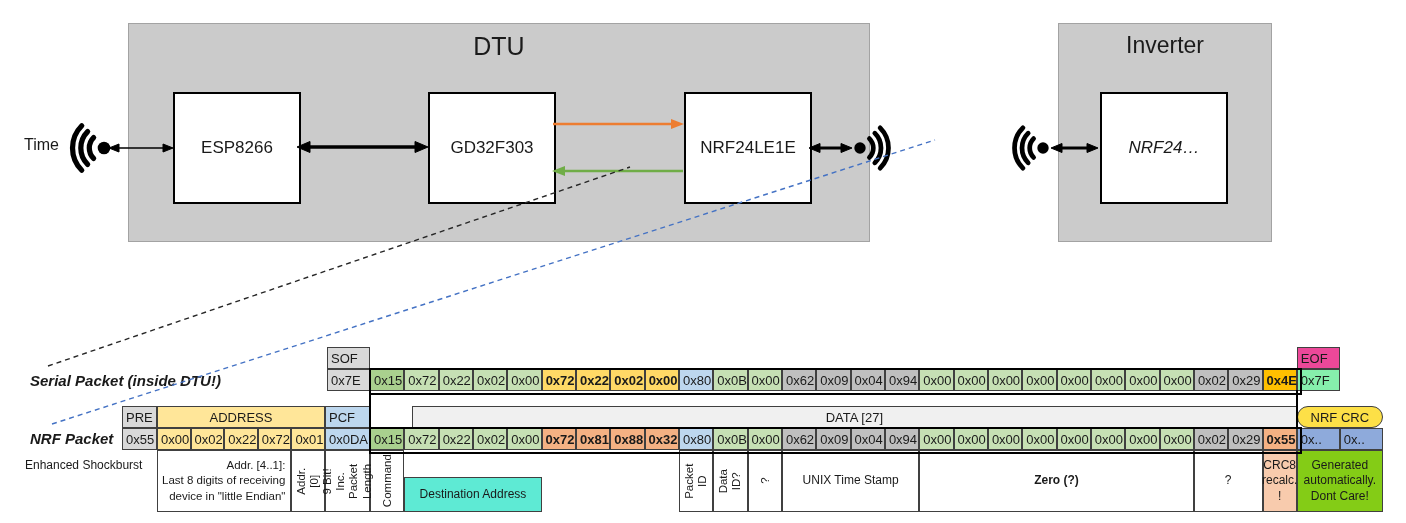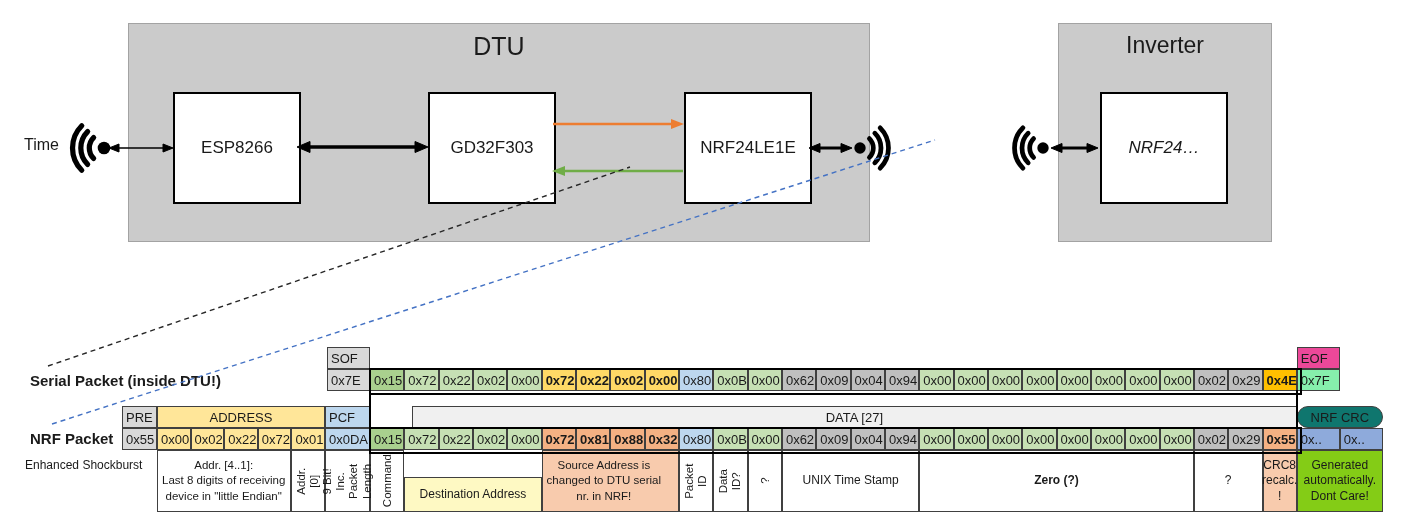--- a/index.html
+++ b/index.html
@@ -3,29 +3,29 @@
 <meta charset="utf-8">
 <style>
   html,body{margin:0;padding:0;background:#fff;}
   #canvas{position:relative;width:1406px;height:523px;background:#fff;overflow:hidden;
           font-family:"Liberation Sans",sans-serif;color:#1a1a1a;}
   .grayblock{position:absolute;background:#cbcbcb;border:1px solid #a3a3a3;}
   .blocktitle{position:absolute;width:100%;text-align:center;top:8px;font-size:25px;color:#1a1a1a;}
   .chip{position:absolute;background:#fff;border:2px solid #000;display:flex;align-items:center;
         justify-content:center;font-size:17px;color:#1a1a1a;}
   .wifi-text{position:absolute;left:24px;top:136px;font-size:16px;}
-  .pktlabel{position:absolute;font-size:15px;font-weight:bold;}
+  .pktlabel{position:absolute;font-size:15px;font-weight:bold;font-style:italic;}
   .sublabel{position:absolute;font-size:12px;}
   .grid{position:absolute;display:grid;}
   .cell{border:1px solid #404040;font-size:13px;display:flex;align-items:center;
         justify-content:center;overflow:visible;box-sizing:border-box;background:#fff;}
   .cell.left{justify-content:flex-start;padding-left:3px;}
   .cell.b{font-weight:bold;}
   .cell.ann{font-size:12px;text-align:center;white-space:pre-line;line-height:1.3;padding:1px 2px;}
-  .cell.ann.left{font-size:11.5px;text-align:center;line-height:1.35;padding-left:4px;}
+  .cell.ann.left{font-size:11.5px;text-align:right;line-height:1.35;padding-left:4px;}
   .cell.rot > span{transform:rotate(-90deg);white-space:pre-line;font-size:11.5px;line-height:1.15;
         text-align:center;width:58px;display:block;}
   .thickbox{position:absolute;border:2px solid #000;pointer-events:none;}
   .vconn{position:absolute;width:2px;background:#000;pointer-events:none;}
   svg.overlay{position:absolute;left:0;top:0;pointer-events:none;}
 </style>
 </head>
 <body>
 
 <div id="canvas">
@@ -89,21 +89,21 @@
       <div class="cell left" style="background: rgb(191, 191, 191); grid-area: 2 / 27;">0x29</div>
       <div class="cell left b" style="background: rgb(255, 192, 0); grid-area: 2 / 28;">0x4E</div>
       <div class="cell left" style="background: #86efac; grid-area: 2 / 29;">0x7F</div>
     </div>
 
   <div id="nrf-grid" class="grid" style="left:122px;top:406px;grid-template-columns:35px repeat(5,33.6px) 45px repeat(27,34.33px) 43px 43px;grid-template-rows:22px 22px 62px;">
       <div class="cell left" style="background: rgb(217, 217, 217); grid-area: 1 / 1;">PRE</div>
       <div class="cell " style="background: rgb(255, 230, 153); grid-area: 1 / 2 / auto / span 5;">ADDRESS</div>
       <div class="cell left" style="background: rgb(189, 215, 238); grid-area: 1 / 7;">PCF</div>
       <div class="cell " style="background: rgb(240, 240, 240); grid-area: 1 / 8 / auto / span 27; margin-left: 42px;">DATA [27]</div>
-      <div class="cell " style="background: #0f766e; grid-area: 1 / 35 / auto / span 2; border-radius: 11px;">NRF CRC</div>
+      <div class="cell " style="background: #fde047; grid-area: 1 / 35 / auto / span 2; border-radius: 11px;">NRF CRC</div>
       <div class="cell left" style="background: rgb(217, 217, 217); grid-area: 2 / 1;">0x55</div>
       <div class="cell left" style="background: rgb(255, 230, 153); grid-area: 2 / 2;">0x00</div>
       <div class="cell left" style="background: rgb(255, 230, 153); grid-area: 2 / 3;">0x02</div>
       <div class="cell left" style="background: rgb(255, 230, 153); grid-area: 2 / 4;">0x22</div>
       <div class="cell left" style="background: rgb(255, 230, 153); grid-area: 2 / 5;">0x72</div>
       <div class="cell left" style="background: rgb(255, 230, 153); grid-area: 2 / 6;">0x01</div>
       <div class="cell left" style="background: rgb(189, 215, 238); grid-area: 2 / 7;">0x0DA</div>
       <div class="cell left" style="background: rgb(169, 208, 142); grid-area: 2 / 8;">0x15</div>
       <div class="cell left" style="background: rgb(198, 224, 180); grid-area: 2 / 9;">0x72</div>
       <div class="cell left" style="background: rgb(198, 224, 180); grid-area: 2 / 10;">0x22</div>
@@ -140,24 +140,21 @@
         <span>Addr.[0]</span>
       </div>
       <div class="cell rot" style="background: rgb(255, 255, 255); grid-area: 3 / 7 / auto / span 1;">
         <span>9 Bit!
 Inc. Packet
 Length</span>
       </div>
       <div class="cell rot" style="background: rgb(255, 255, 255); grid-area: 3 / 8 / auto / span 1;">
         <span>Command</span>
       </div>
-      <div class="cell ann" style="background: #fef9c3; grid-area: 3 / 9 / auto / span 4; margin-top: 27px;">Destination Address</div>
-      <div class="cell ann left" style="background: rgb(248, 203, 173); grid-area: 3 / 13 / auto / span 4;">Source Address is
-changed to DTU serial
-nr. in NRF!</div>
+      <div class="cell ann" style="background: #5eead4; grid-area: 3 / 9 / auto / span 4; margin-top: 27px;">Destination Address</div>
       <div class="cell rot" style="background: rgb(255, 255, 255); grid-area: 3 / 17 / auto / span 1;">
         <span>Packet ID</span>
       </div>
       <div class="cell rot" style="background: rgb(255, 255, 255); grid-area: 3 / 18 / auto / span 1;">
         <span>Data ID?</span>
       </div>
       <div class="cell rot" style="background: rgb(255, 255, 255); grid-area: 3 / 19 / auto / span 1;">
         <span>?</span>
       </div>
       <div class="cell ann" style="background: rgb(255, 255, 255); grid-area: 3 / 20 / auto / span 4;">UNIX Time Stamp</div>

